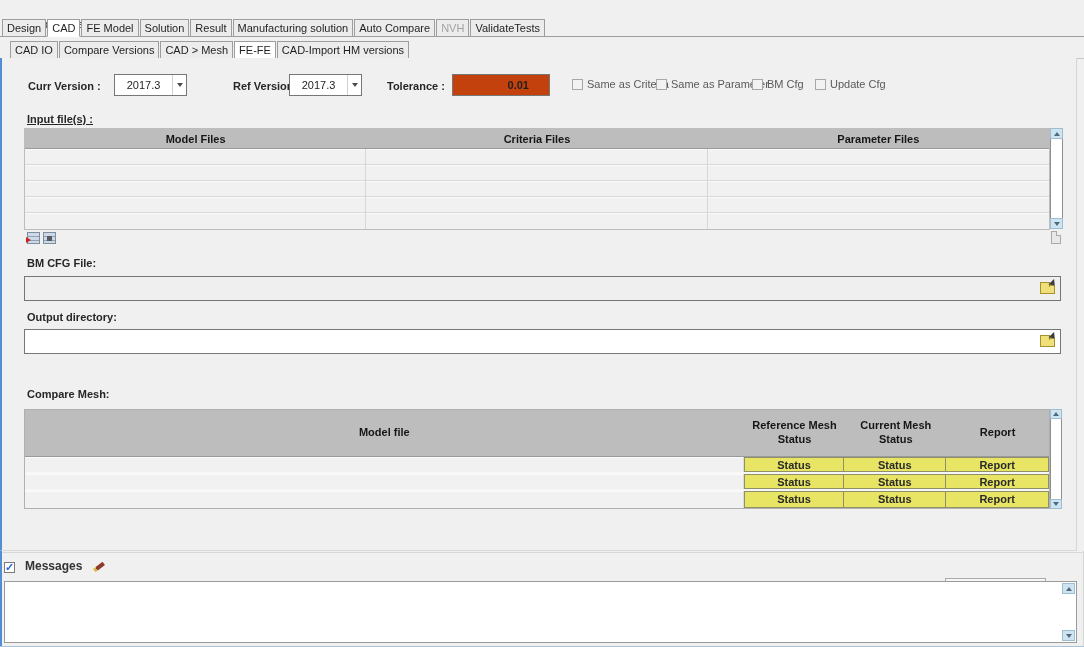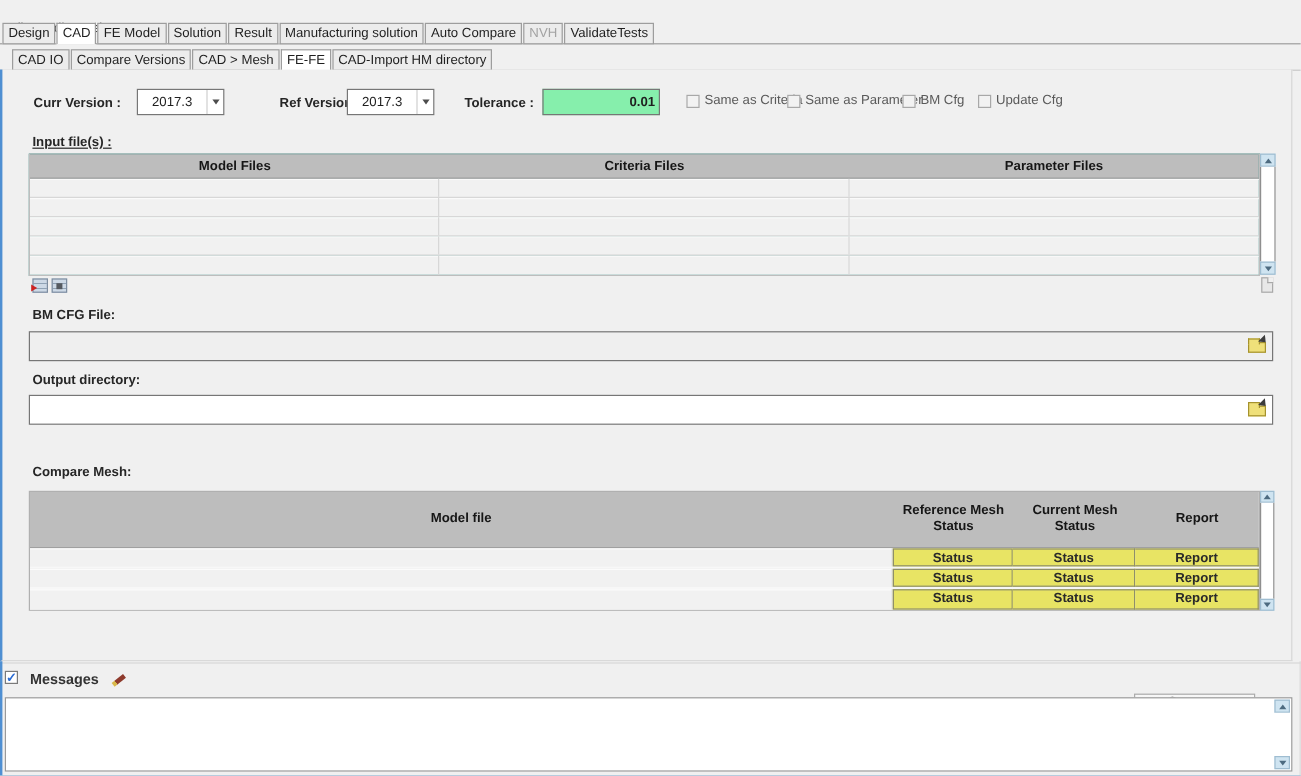--- a/index.html
+++ b/index.html
@@ -43,22 +43,22 @@
   .dropdown {
     position: absolute; height: 22px; width: 73px; background: #fff;
     border: 1px solid #767676; display: flex; align-items: center;
   }
   .dropdown .dd-value { flex: 1; text-align: center; font-weight: 400; }
   .dropdown .dd-arrow-zone { width: 14px; height: 100%; border-left: 1px solid #d0d0d0; display:flex; align-items:center; justify-content:center; }
   .tri-down { width: 0; height: 0; border-left: 3px solid transparent; border-right: 3px solid transparent; border-top: 4px solid #4d4d4d; }
   .tri-up   { width: 0; height: 0; border-left: 3px solid transparent; border-right: 3px solid transparent; border-bottom: 4px solid #4d6b80; }
   .tri-dn2  { width: 0; height: 0; border-left: 3px solid transparent; border-right: 3px solid transparent; border-top: 4px solid #4d6b80; }
   .textbox {
-    position: absolute; height: 22px; background: #86efac; border: 1px solid #767676;
-    font-family: "Liberation Sans", sans-serif; font-size: 11px; padding: 0 3px;
+    position: absolute; height: 22px; background: #c2410c; border: 1px solid #767676;
+    font-family: "Liberation Sans", sans-serif; font-size: 11px; padding: 0 20px;
   }
   .textbox.right { text-align: right; font-weight: 600; }
 
   
   .cb-group .cb-item { position: absolute; display: flex; align-items: center; color: #5a5a5a; }
   .cb-box { width: 11px; height: 11px; border: 1px solid #a8a8a8; background: #f2f2f2; margin-right: 4px; flex: none; }
   .cb-box.checked { background: #fff; border-color: #7a7a7a; position: relative; }
   .cb-box.checked::after { content: "✓"; position: absolute; left: 0px; top: -2px; font-size: 11px; color: #2b6cd4; font-weight: 700; }
 
   
@@ -104,42 +104,42 @@
   .cmt-row .ycell.first { border-left: 1px solid #8f8f6a; }
   .w-model { width: 720px; } .w-cur { width: 101px; } .w-ref { width: 102px; } .w-rep { width: 103px; }
 
   .compare-btn {
     position: absolute; left: 943px; top: 520px; width: 101px; height: 15px;
     background: linear-gradient(#f8f8f8, #e9e9e9); border: 1px solid #ababab;
     text-align: center; font-size: 11px; line-height: 13px; color: #262626;
   }
 
   
-  .messages-bar { position: absolute; left: 4px; top: 559px; display: flex; align-items: flex-start; }
+  .messages-bar { position: absolute; left: 4px; top: 559px; display: flex; align-items: flex-end; }
   .messages-label { font-size: 12px; font-weight: 600; color: #333; margin-left: 6px; }
   .pencil-icon { position: relative; width: 16px; height: 14px; margin-left: 10px; }
   .pencil-icon .body { position: absolute; left: 1px; top: 6px; width: 12px; height: 4px;
     background: linear-gradient(90deg, #d8b84a 0 3px, #8e3a2c 3px 100%); transform: rotate(-38deg); }
   .msgbox { position: absolute; left: 4px; top: 581px; width: 1073px; height: 62px; background: #fff; border: 1px solid #9a9a9a; }
 
   .divider-h { position: absolute; left: 0; top: 552px; width: 1084px; height: 1px; background: #d8d8d8; }
 </style>
 </head>
 <body>
 
 <div class="menubar">
   <span class="menu-item">File</span><span class="menu-item">Edit</span><span class="menu-item">Help</span>
 </div>
 
 <div class="tabstrip row1">
   <span class="tab">Design</span><span class="tab active">CAD</span><span class="tab">FE Model</span><span class="tab">Solution</span><span class="tab">Result</span><span class="tab">Manufacturing solution</span><span class="tab">Auto Compare</span><span class="tab disabled">NVH</span><span class="tab">ValidateTests</span>
 </div>
 
 <div class="tabstrip row2">
-  <span class="tab">CAD IO</span><span class="tab">Compare Versions</span><span class="tab">CAD &gt; Mesh</span><span class="tab active">FE-FE</span><span class="tab">CAD-Import HM directory</span>
+  <span class="tab">CAD IO</span><span class="tab">Compare Versions</span><span class="tab">CAD &gt; Mesh</span><span class="tab active">FE-FE</span><span class="tab">CAD-Import HM versions</span>
 </div>
 
 <div class="main-panel">
 
   <span class="lbl" style="left:26px; top:22px;">Curr Version :</span>
   <div class="dropdown" style="left:112px; top:16px;">
     <span class="dd-value">2017.3</span>
     <span class="dd-arrow-zone">
         <span class="tri-down"></span>
       </span>

